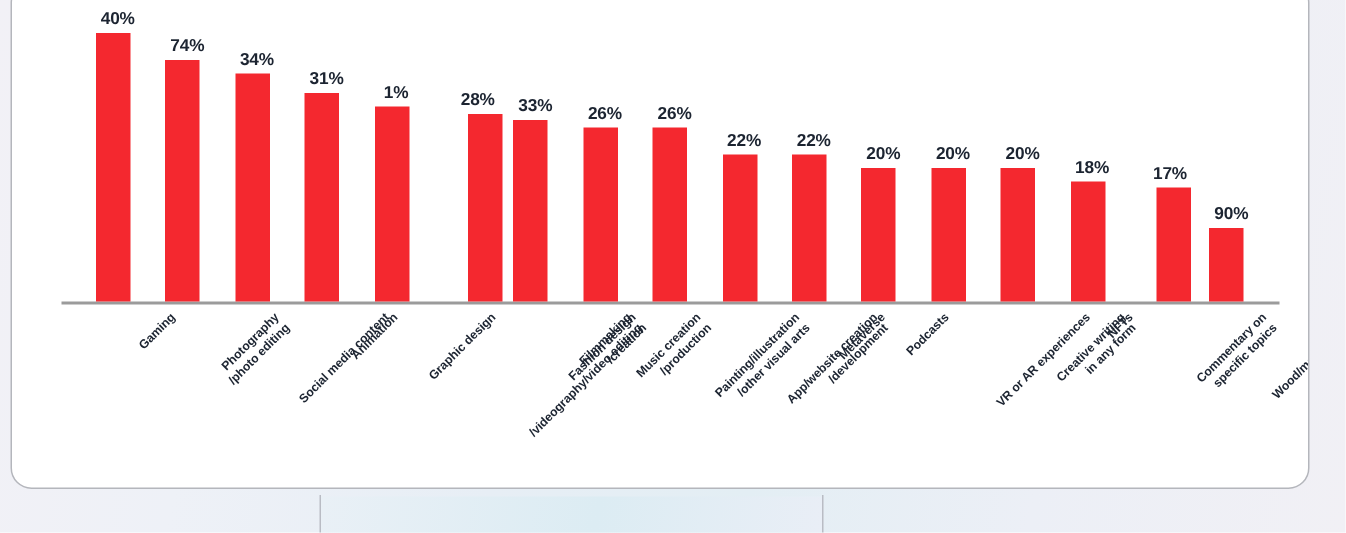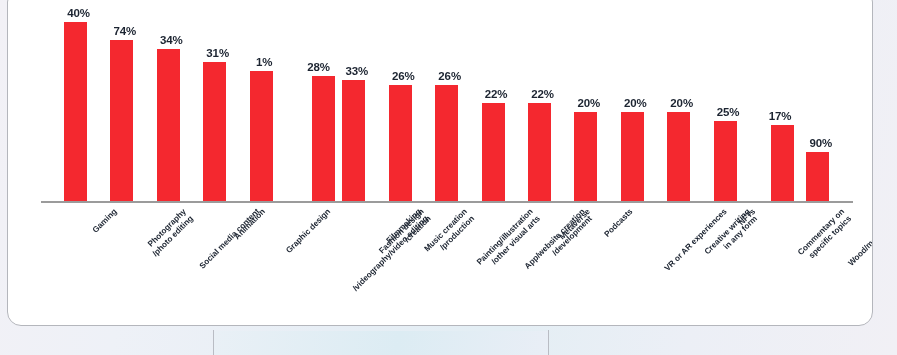--- a/index.html
+++ b/index.html
@@ -174,21 +174,21 @@
         </div>
         <div class="bar-group" style="left: 612.8px;">
           <div class="bar-value">20%</div>
           <div class="bar-rect" style="height: 89.5px; background: rgb(244, 40, 47);"></div>
         </div>
         <div class="bar-group" style="left: 659.2px;">
           <div class="bar-value">20%</div>
           <div class="bar-rect" style="height: 89.5px; background: rgb(244, 40, 47);"></div>
         </div>
         <div class="bar-group" style="left: 705.6px;">
-          <div class="bar-value">25%</div>
+          <div class="bar-value">18%</div>
           <div class="bar-rect" style="height: 80.5px; background: rgb(244, 40, 47);"></div>
         </div>
         <div class="bar-group" style="left: 752px; padding-left: 11px;">
           <div class="bar-value">17%</div>
           <div class="bar-rect" style="height: 76.1px; background: rgb(244, 40, 47);"></div>
         </div>
         <div class="bar-group" style="left: 798.4px;">
           <div class="bar-value">90%</div>
           <div class="bar-rect" style="height: 49.2px; background: rgb(244, 40, 47);"></div>
         </div>

